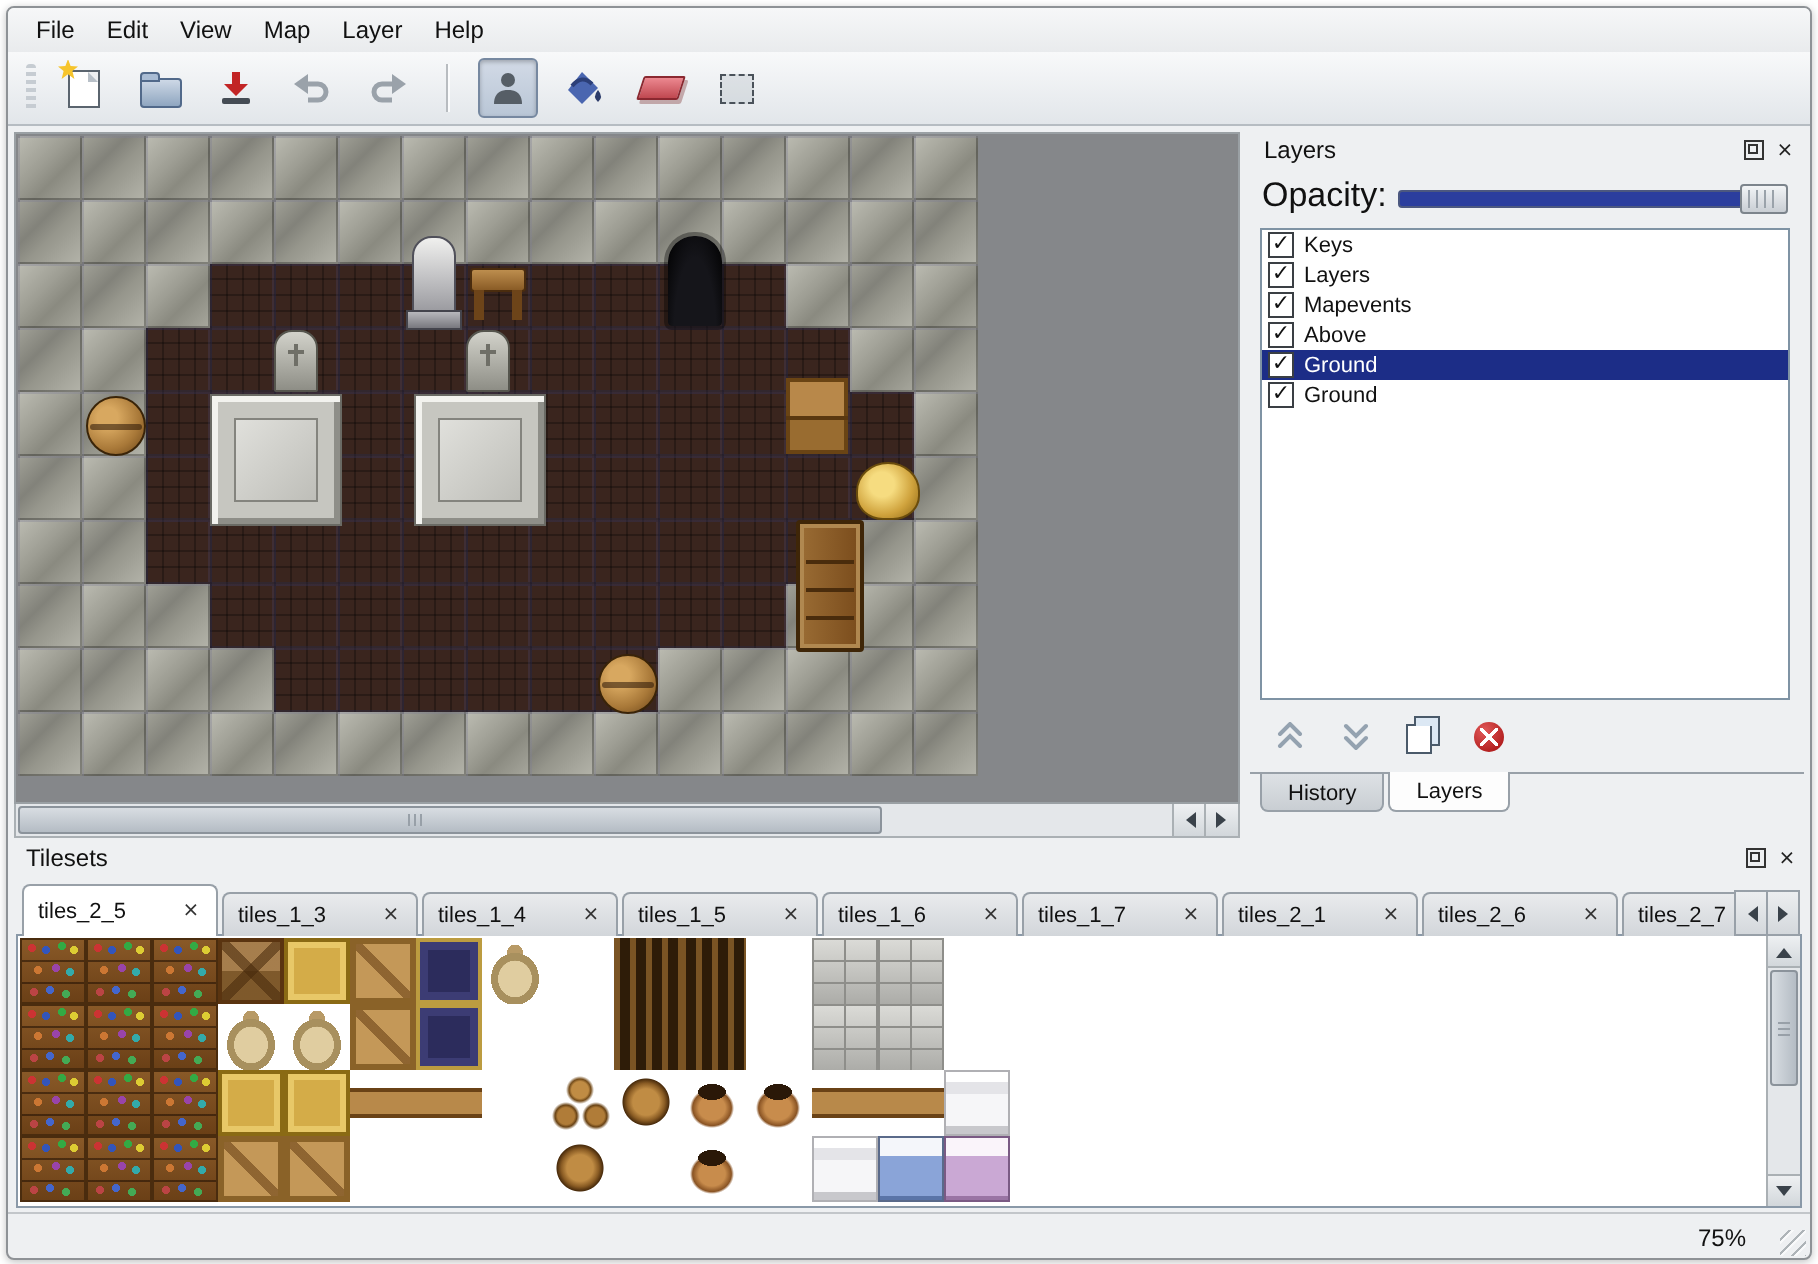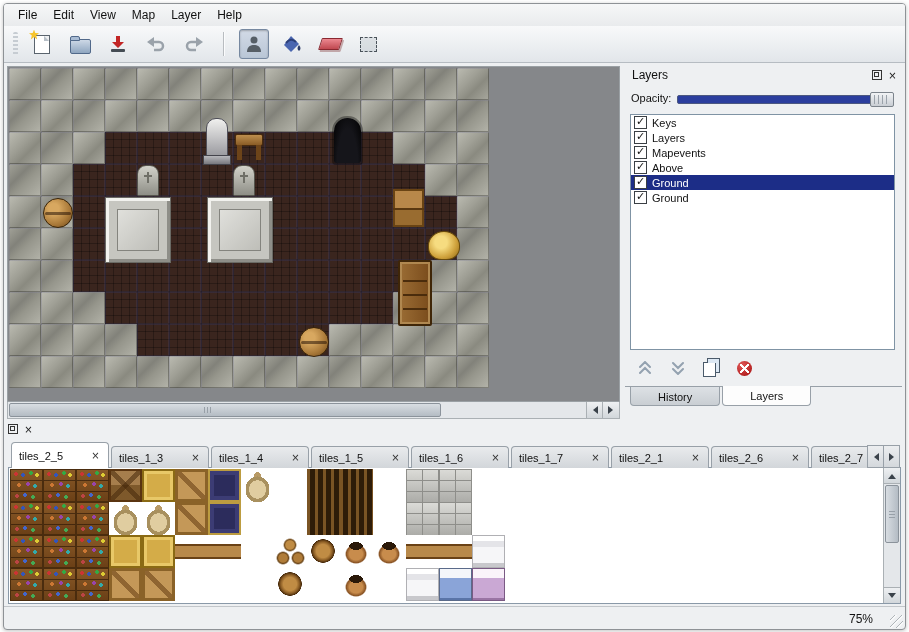--- a/index.html
+++ b/index.html
@@ -99,21 +99,21 @@
 
   
   .right-panel{position:absolute;left:621px;top:62px;width:277px;height:342px;}
   .panel-titlebar{position:absolute;left:0;top:0;right:0;height:18px;display:flex;align-items:center;}
   .panel-title{flex:1;padding-left:7px;}
   .panel-btn{width:13px;height:13px;margin-right:3px;display:flex;align-items:center;justify-content:center;
              font-family:"DejaVu Sans",sans-serif;font-size:10px;color:#222;cursor:default;}
   .ic-float{width:8px;height:8px;border:1px solid #333;position:relative;}
   .ic-float::after{content:'';position:absolute;left:1px;top:1px;width:3px;height:3px;border:1px solid #333;}
   .opacity-row{position:absolute;left:6px;right:8px;top:24px;height:16px;display:flex;align-items:center;}
-  .opacity-label{font-size:11px;margin-right:6px;}
+  .opacity-label{font-size:17px;margin-right:6px;}
   .slider{position:relative;flex:1;height:15px;}
   .slider-track{position:absolute;left:0;right:0;top:4px;height:7px;background:#2b3e9e;border:1px solid #4c5880;border-radius:2px;}
   .slider-handle{position:absolute;right:0;top:1px;width:22px;height:13px;border:1px solid #7c848c;border-radius:2px;
                  background:linear-gradient(#f2f4f6,#c9ced4);}
   .slider-handle::after{content:'';position:absolute;left:3px;right:3px;top:2px;bottom:2px;
                  background:repeating-linear-gradient(90deg,#9aa2aa 0 1px,transparent 1px 4px);}
   .layer-list{position:absolute;left:5px;right:7px;top:48px;height:234px;background:#fff;
               border:1px solid #7f93a4;overflow:hidden;font-size:11px;}
   .layer-row{display:flex;align-items:center;height:15px;cursor:default;}
   .layer-row.selected{background:#1c2d87;color:#fff;}
@@ -124,21 +124,21 @@
           border:1px solid transparent;border-radius:2px;padding:0;}
   .ic-copy{position:relative;width:11px;height:13px;background:#fff;border:1px solid #4a5a6a;margin-left:-3px;margin-top:3px;}
   .ic-copy::before{content:'';position:absolute;left:3px;top:-5px;width:11px;height:13px;background:#dce8f4;border:1px solid #4a5a6a;}
   .ic-copy::after{content:'';position:absolute;left:0;top:0;width:11px;height:13px;background:#fff;border-right:1px solid #4a5a6a;border-bottom:1px solid #4a5a6a;}
   .ic-del{position:relative;width:15px;height:15px;border-radius:50%;background:radial-gradient(circle at 35% 30%,#e25a5a,#b21f1f 75%);}
   .ic-del::before{content:'';position:absolute;left:3px;top:3px;width:9px;height:9px;
         background-image:linear-gradient(45deg,transparent 43%,#fff 43% 57%,transparent 57%),
                          linear-gradient(135deg,transparent 43%,#fff 43% 57%,transparent 57%);}
   .dock-sep{position:absolute;left:0;right:0;top:320px;border-top:1px solid #98a0a8;}
   .dock-tabs{position:absolute;left:5px;top:321px;display:flex;}
-  .dock-tab{height:17px;padding:1px 27px 0;margin-right:2px;font-size:11px;display:flex;align-items:center;
+  .dock-tab{height:17px;padding:1px 13px 0;margin-right:2px;font-size:11px;display:flex;align-items:center;
             border:1px solid #98a0a8;border-top:none;border-radius:0 0 4px 4px;
             background:linear-gradient(#dde1e5,#c9ced3);cursor:default;}
   .dock-tab.active{background:#fdfdfd;margin-top:-1px;height:18px;}
 
   
   .bottom-panel{position:absolute;left:2px;top:414px;width:897px;height:188px;}
   .bp-titlebar{position:absolute;left:0;top:2px;right:0;height:18px;display:flex;align-items:center;}
   .ts-tabbar{position:absolute;left:5px;right:36px;top:24px;height:26px;display:flex;align-items:flex-end;overflow:hidden;z-index:2;}
   .ts-tab{height:20px;min-width:82px;padding:1px 7px 0;margin-right:2px;display:flex;align-items:center;gap:8px;
           justify-content:space-between;font-size:11px;border:1px solid #98a0a8;border-bottom:none;
@@ -528,20 +528,21 @@
     </div>
     <div class="dock-sep"></div>
     <div class="dock-tabs">
         <div class="dock-tab">History</div>
         <div class="dock-tab active">Layers</div>
       </div>
   </div>
 
   <div class="bottom-panel">
     <div class="bp-titlebar">
+      <span class="panel-title">Tilesets</span>
       <span class="panel-btn">
           <span class="ic-float"></span>
         </span>
       <span class="panel-btn">×</span>
     </div>
     <div class="ts-tabbar">
         <div class="ts-tab active">
           <span class="ts-tab-label">tiles_2_5</span>
           <span class="ts-tab-close">×</span>
         </div>

